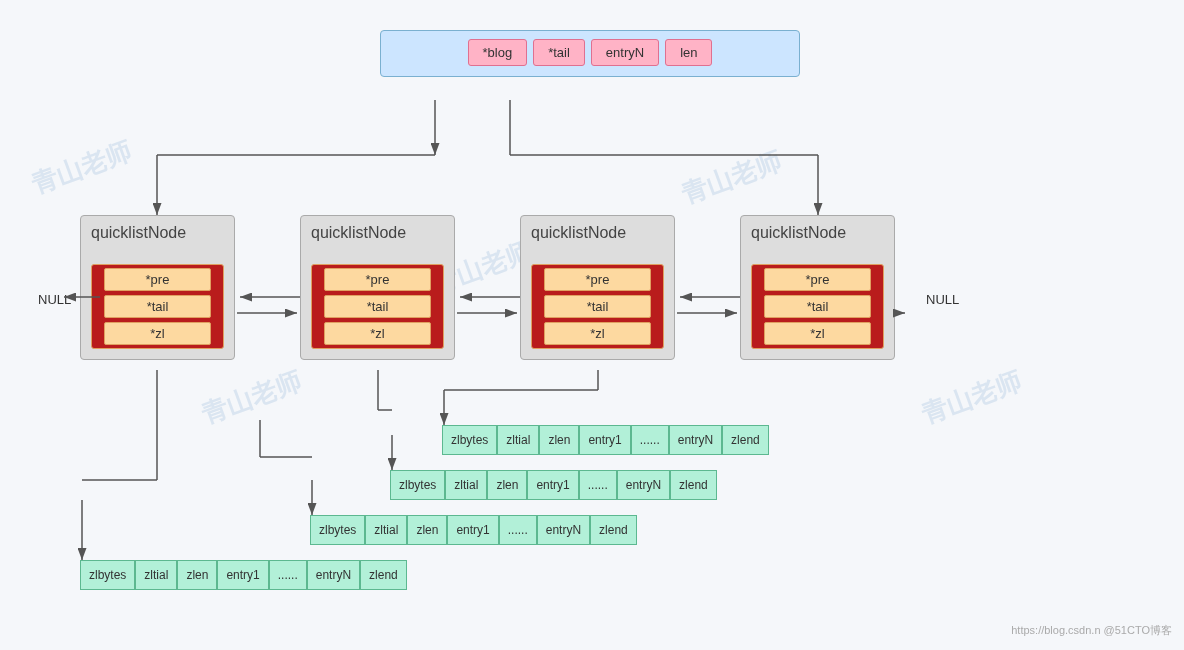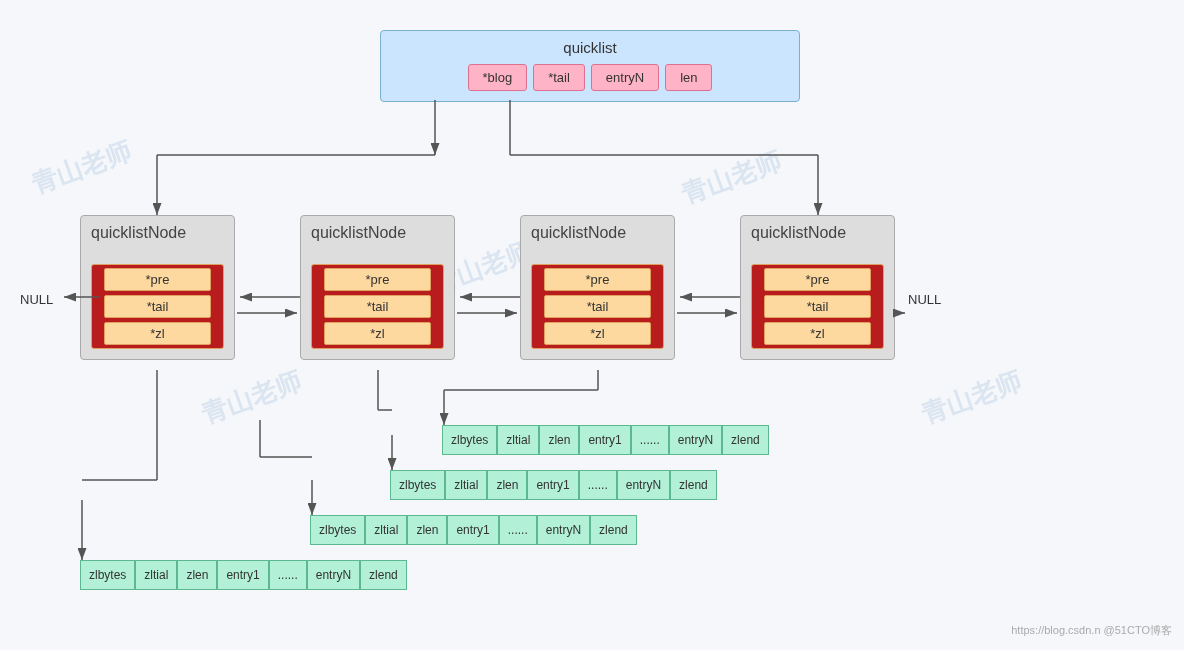--- a/index.html
+++ b/index.html
@@ -92,20 +92,21 @@
       font-size: 12px;
       color: #333;
       white-space: nowrap;
     }
     
     .null-label {
       position: absolute;
       font-size: 13px;
       color: #333;
       font-weight: 500;
+      margin-left: 18px;
     }
     
     .arrows-svg {
       position: absolute;
       top: 0; left: 0;
       width: 1184px;
       height: 650px;
       pointer-events: none;
     }
     
@@ -124,21 +125,20 @@
 
 <div class="diagram-area">
 
   <div class="watermark" style="left:30px;top:150px;">青山老师</div>
   <div class="watermark" style="left:200px;top:380px;">青山老师</div>
   <div class="watermark" style="left:430px;top:250px;">青山老师</div>
   <div class="watermark" style="left:680px;top:160px;">青山老师</div>
   <div class="watermark" style="left:920px;top:380px;">青山老师</div>
 
   <div class="quicklist-box">
-    <div class="quicklist-title">quicklist</div>
     <div class="quicklist-fields">
       <div class="ql-field">*blog</div>
       <div class="ql-field">*tail</div>
       <div class="ql-field">entryN</div>
       <div class="ql-field">len</div>
     </div>
   </div>
 
   <div class="qln-box" style="left:80px;top:215px;width:155px;">
     <div class="qln-title">quicklistNode</div>

